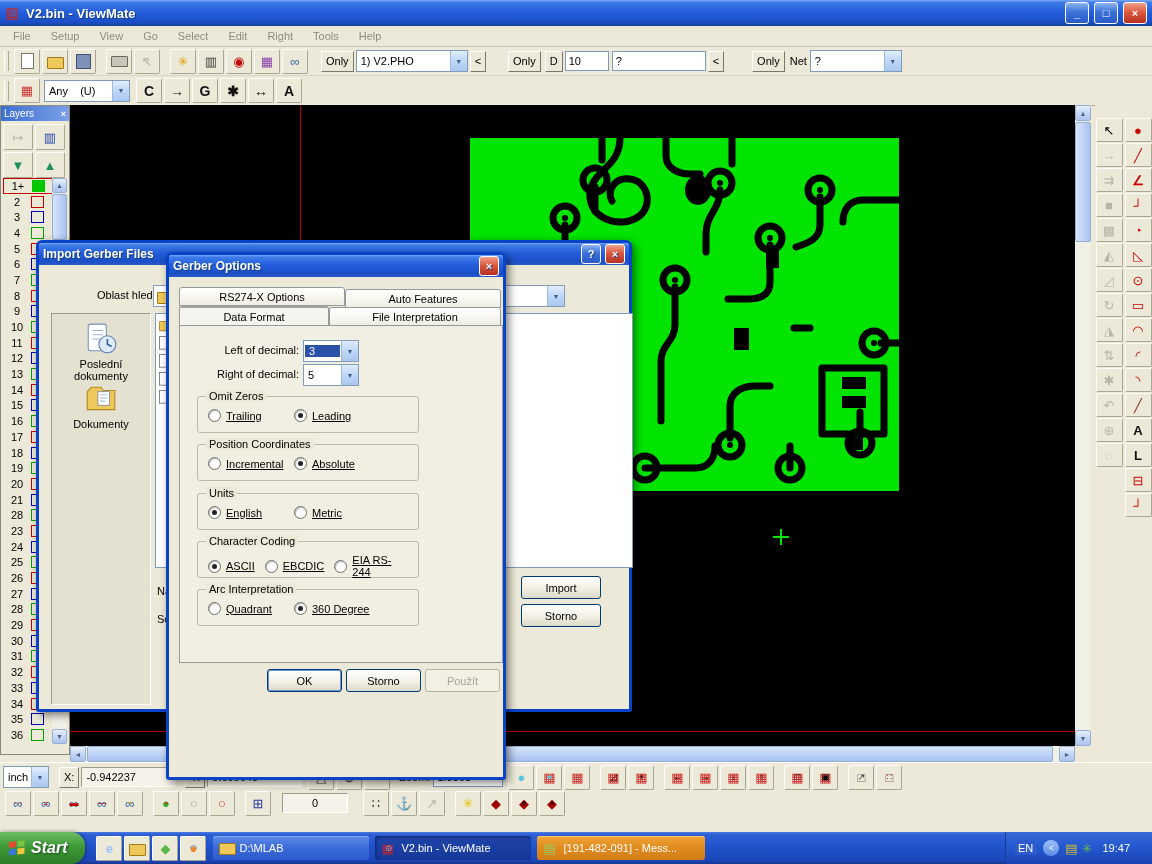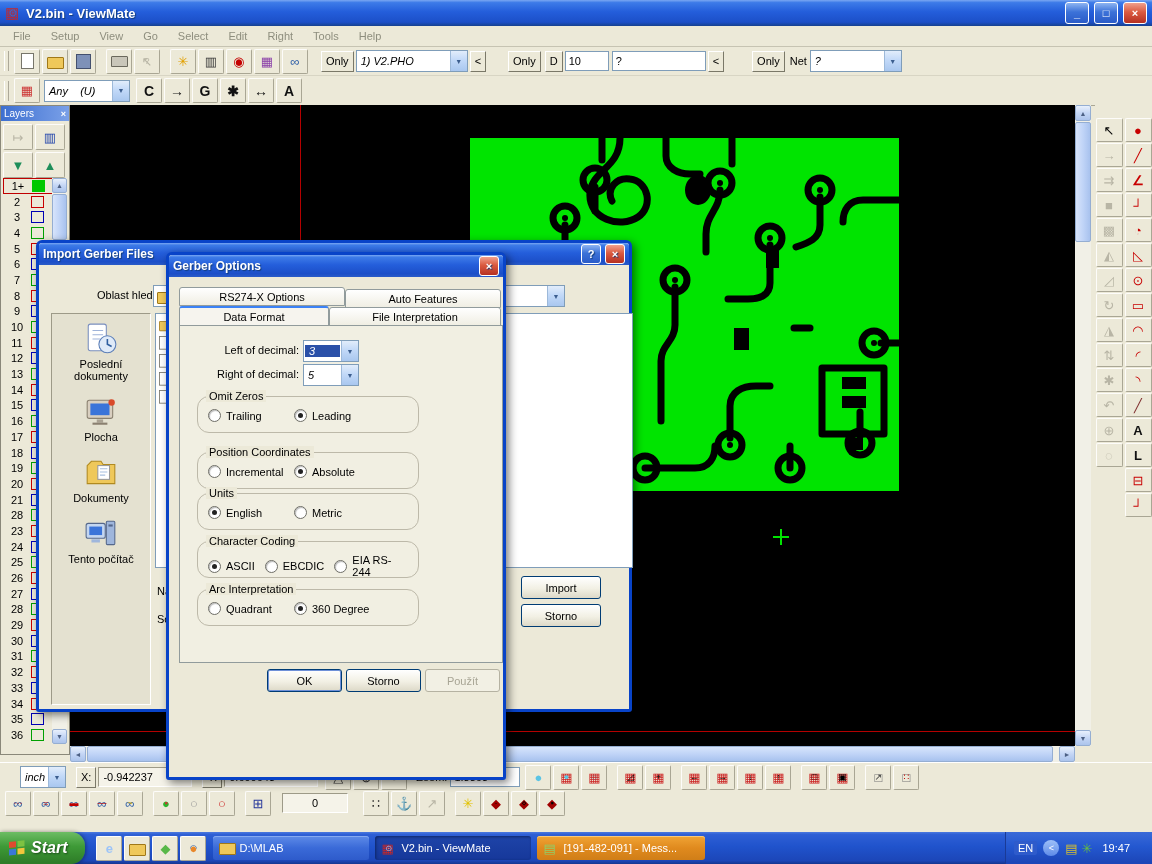--- a/index.html
+++ b/index.html
@@ -32,21 +32,21 @@
   .tb-btn .ov{position:absolute;inset:0;display:flex;align-items:center;justify-content:center;font-size:9px;line-height:1;}
   .tb-btn.dis .g,.tb-btn.dis .ov{color:#B8B5A5 !important;}
   .mi{display:inline-block;}
   .i-page{width:11px;height:14px;background:#fff;border:1px solid #77756A;}
   .i-folder{width:15px;height:10px;background:#EFC85A;border:1px solid #A07818;border-radius:1px;margin-top:3px;}
   .i-save{width:13px;height:13px;background:#7E91B8;border:1px solid #44506E;}
   .i-print{width:15px;height:9px;background:#C9C6B9;border:1px solid #6A685C;border-radius:1px 1px 0 0;}
   .mini-btn{height:19px;padding:0 4px;display:inline-flex;align-items:center;background:#ECE9D8;
     border:1px solid;border-color:#fff #7A7868 #7A7868 #fff;margin:0 2px;flex:none;}
   .combo{height:20px;background:#fff;border:1px solid #7F9DB9;display:inline-flex;align-items:center;flex:none;}
-  .combo .cval{padding:0 4px;flex:1;white-space:pre;overflow:hidden;font-style:italic;}
+  .combo .cval{padding:0 4px;flex:1;white-space:pre;overflow:hidden;}
   .dd{width:16px;height:100%;display:flex;align-items:center;justify-content:center;font-size:7px;color:#3C5E8F;
     background:linear-gradient(180deg,#E2EDFB,#C2D9F8 45%,#A9C7EF);border-left:1px solid #9DB9D9;flex:none;}
   .inpt{height:18px;background:#fff;border:1px solid #7F9DB9;font-family:"Liberation Sans",sans-serif;font-size:11px;padding:0 3px;flex:none;}
   .letterbtn .g{font-weight:bold;font-size:14px;}
   
   #canvas{position:absolute;left:70px;top:105px;width:1005px;height:641px;background:#000;overflow:hidden;}
   #redv{position:absolute;left:230px;top:0;width:1px;height:641px;background:#B40000;}
   #redh{position:absolute;left:0;top:626px;width:1005px;height:1px;background:#B40000;}
   #gcur-h{position:absolute;left:703px;top:431px;width:16px;height:2px;background:#00E400;}
   #gcur-v{position:absolute;left:710px;top:424px;width:2px;height:16px;background:#00E400;}
@@ -87,32 +87,32 @@
     text-shadow:1px 1px 1px #123C78;border-radius:3px 3px 0 0;
     background:linear-gradient(180deg,#7AA7F2 0%,#3D7BE8 10%,#245EDB 45%,#1C4FC8 85%,#2A5BC8 100%);}
   .dtitle .spacer{flex:1;}
   .dbtn{width:18px;height:18px;border:1px solid #fff;border-radius:3px;color:#fff;font-weight:bold;font-size:11px;
     display:flex;align-items:center;justify-content:center;background:linear-gradient(180deg,#8DB4F2,#3C72D8 45%,#2A5BC8);}
   .dbtn.close{background:linear-gradient(180deg,#F0A08C,#DB5A40 45%,#B53022);}
   .xp-btn{height:23px;border:1px solid #003C74;border-radius:3px;font-size:11px;display:flex;align-items:center;justify-content:center;
     background:linear-gradient(180deg,#FFFFFF,#F2F0E4 55%,#DDD9C8);box-sizing:border-box;}
   .xp-btn.default{box-shadow:inset 0 0 0 1px #6E90D8;}
   .xp-btn.dis{color:#A8A595;border-color:#B5B2A2;background:#F2F0E4;}
-  .grp{position:absolute;border:1px solid #BDB9A9;border-radius:12px;}
+  .grp{position:absolute;border:1px solid #BDB9A9;border-radius:3px;text-decoration:underline;}
   .grp .gl{position:absolute;left:8px;top:-7px;background:#ECE9D8;padding:0 3px;font-size:11px;}
   .opt{display:inline-flex;align-items:center;gap:5px;}
   .radio{width:11px;height:11px;border-radius:50%;background:#fff;border:1px solid #6E6E66;box-shadow:inset 1px 1px 1px #BBB;position:relative;flex:none;}
   .radio.on::after{content:"";position:absolute;left:3px;top:3px;width:5px;height:5px;border-radius:50%;background:#222;}
   .tab{position:absolute;height:19px;display:flex;align-items:center;justify-content:center;font-size:11px;box-sizing:border-box;
     background:linear-gradient(180deg,#FFFFFF,#F0EEE3);border:1px solid #919B9C;border-radius:3px 3px 0 0;}
-  .tab.active{border-top:2px solid #3b82f6;background:#F6F4EE;z-index:3;height:20px;}
+  .tab.active{border-top:2px solid #a3a3a3;background:#F6F4EE;z-index:3;height:20px;}
   .tabpanel{position:absolute;background:#F1EFE2;border:1px solid #919B9C;}
   
   #places{position:absolute;left:12px;top:70px;width:100px;height:392px;background:#E4E1D0;border:1px solid;border-color:#9D9A88 #fff #fff #9D9A88;
-    display:flex;flex-direction:column;align-items:center;padding-top:8px;gap:13px;box-sizing:border-box;}
+    display:flex;flex-direction:column;align-items:center;padding-top:8px;box-sizing:border-box;}
   .place{display:flex;flex-direction:column;align-items:center;width:92px;text-align:center;line-height:12px;}
   .place svg{width:36px;height:34px;}
   #filelist{position:absolute;left:116px;top:70px;width:478px;height:255px;background:#fff;border:1px solid #7F9DB9;box-sizing:border-box;}
   #filecol{position:absolute;left:3px;top:4px;display:flex;flex-direction:column;gap:3px;}
   .fitem{position:relative;width:16px;height:15px;}
   .fitem .mi{transform:scale(.85);transform-origin:top left;}
   .fitem .ck{position:absolute;right:-2px;bottom:-2px;font-size:9px;font-weight:bold;color:#1F9B1F;}
   
   #taskbar{position:absolute;left:0;top:832px;width:1152px;height:32px;
     background:linear-gradient(180deg,#4B79DF 0%,#2E5FD5 8%,#2053CC 45%,#1C46B8 90%,#15368F 100%);display:flex;align-items:center;}
@@ -592,21 +592,21 @@
         <span class="tb-btn">
           <span class="g" style="color: rgb(200, 0, 0);">⊟</span>
         </span>
         <span class="tb-btn">
           <span class="g" style="color: rgb(200, 0, 0); font-weight: bold;">┘</span>
         </span>
       </div>
   </div>
 
   <div id="sb1" class="bar">
-    <span class="combo" style="width:44px;margin-left:20px;">
+    <span class="combo" style="width:44px;margin-left:3px;">
       <span class="cval">inch</span>
       <span class="dd">▼</span>
     </span>
     <span class="mini-btn" style="margin-left:10px;">X:</span>
     <span class="sval" style="width:84px;">-0.942237</span>
     <span class="mini-btn" style="margin-left:10px;">Y:</span>
     <span class="sval" style="width:84px;">0.690643</span>
     <span id="sb1-mid" style="display:flex;margin-left:6px;">
         <span class="tb-btn">
           <span class="g" style="color: rgb(51, 51, 51);">△</span>
@@ -758,45 +758,25 @@
           <span><svg viewBox="0 0 32 32">
               <rect x="4" y="2" width="17" height="25" rx="2" fill="#fff" stroke="#7A8FBF"></rect>
               <path d="M8 8h10M8 12h10M8 16h7" stroke="#9FB3D9" fill="none"></path>
               <circle cx="22" cy="21" r="8" fill="#DFEAF8" stroke="#5C7FB8"></circle>
               <path d="M22 16v5l4 2" stroke="#2F5FA0" fill="none" stroke-width="1.5"></path>
             </svg></span>
           <span>Poslední dokumenty</span>
         </div>
         <div class="place">
           <span><svg viewBox="0 0 32 32">
-              <rect x="3" y="5" width="24" height="17" rx="2" fill="#D9CFC0" stroke="#8A8070"></rect>
-              <rect x="6" y="8" width="18" height="11" fill="#3B74D9"></rect>
-              <rect x="12" y="23" width="6" height="3" fill="#AAA293"></rect>
-              <rect x="8" y="26" width="14" height="2" fill="#8A8070"></rect>
-              <circle cx="26" cy="7" r="3" fill="#D94A2A"></circle>
-            </svg></span>
-          <span>Plocha</span>
-        </div>
-        <div class="place">
-          <span><svg viewBox="0 0 32 32">
               <path d="M3 9l4-4h9l2 3h11v18H3z" fill="#EFC85A" stroke="#B08A20"></path>
               <rect x="13" y="9" width="11" height="13" fill="#fff" stroke="#999"></rect>
               <path d="M15 12h7M15 15h7M15 18h5" stroke="#A8C0E0" fill="none"></path>
             </svg></span>
           <span>Dokumenty</span>
-        </div>
-        <div class="place">
-          <span><svg viewBox="0 0 32 32">
-              <rect x="2" y="6" width="18" height="14" rx="2" fill="#C4D6F0" stroke="#55688C"></rect>
-              <rect x="5" y="9" width="12" height="8" fill="#3B74D9"></rect>
-              <rect x="21" y="4" width="8" height="22" rx="1" fill="#9FB6DC" stroke="#55688C"></rect>
-              <rect x="23" y="7" width="4" height="2" fill="#55688C"></rect>
-              <rect x="7" y="21" width="8" height="3" fill="#9FB6DC"></rect>
-            </svg></span>
-          <span>Tento počítač</span>
         </div>
       </div>
     <div id="filelist">
       <div id="filecol">
           <span class="fitem"><span class="mi i-folder"></span></span>
           <span class="fitem"><span class="mi i-page"></span><span class="ck">✓</span></span>
           <span class="fitem"><span class="mi i-page"></span><span class="ck">✓</span></span>
           <span class="fitem"><span class="mi i-page"></span><span class="ck">✓</span></span>
           <span class="fitem"><span class="mi i-page"></span><span class="ck">✓</span></span>
         </div>
@@ -836,21 +816,21 @@
             <span class="opt" style="width: 86px;">
               <span class="radio"></span>
               <span>Trailing</span>
             </span>
             <span class="opt">
               <span class="radio on"></span>
               <span>Leading</span>
             </span>
           </div>
         </div>
-        <div class="grp" style="left: 28px; top: 189px; width: 220px; height: 35px; z-index: 4; margin-top: 8px;">
+        <div class="grp" style="left: 28px; top: 189px; width: 220px; height: 35px; z-index: 4;">
           <span class="gl">Position Coordinates</span>
           <div style="display: flex; align-items: center; margin: 12px 0px 0px 10px;">
             <span class="opt" style="width: 86px;">
               <span class="radio"></span>
               <span>Incremental</span>
             </span>
             <span class="opt">
               <span class="radio on"></span>
               <span>Absolute</span>
             </span>

